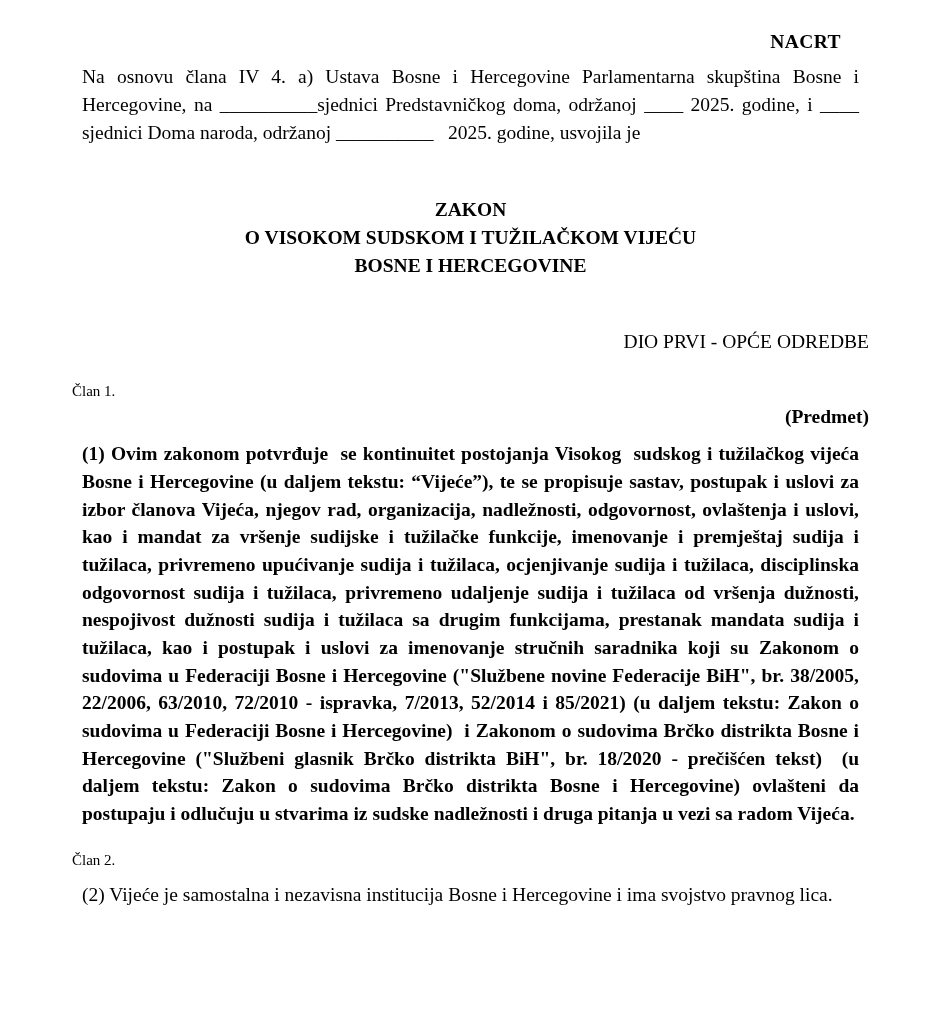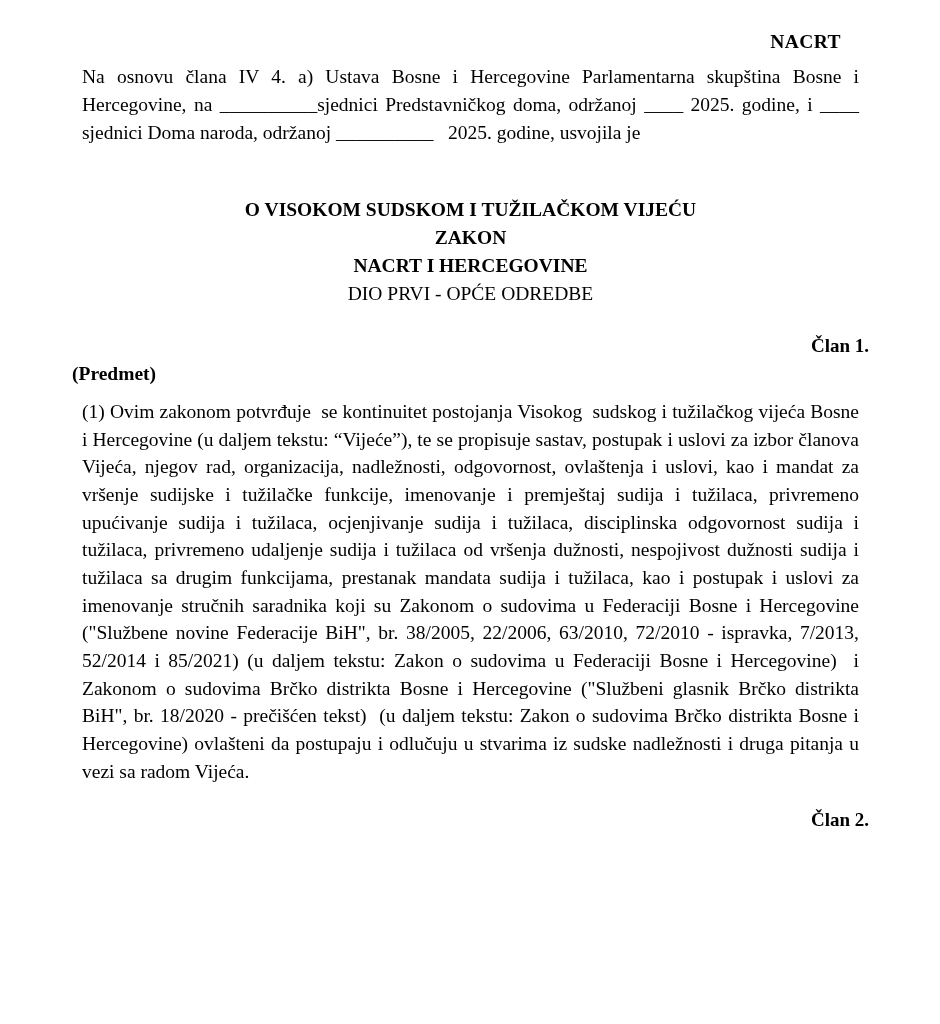--- a/index.html
+++ b/index.html
@@ -54,63 +54,66 @@
     font-size: 19.5px;
     line-height: 1.42;
     margin-top: 50px;
   }
   .title-line {
     display: block;
   }
   .part-heading {
     font-size: 19.5px;
     line-height: 1.42;
-    text-align: center;
+    margin-top: 48px;
+    text-align: right;
   }
   .article-head {
-    text-align: right;
-    font-weight: bold;
-    font-size: 19px;
+    text-align: left;
+    font-weight: normal;
+    font-size: 15px;
     line-height: 1.42;
     margin-top: 26px;
   }
   .article-sub {
-    text-align: left;
+    text-align: right;
     font-weight: bold;
     font-size: 19.5px;
     line-height: 1.42;
   }
   .para-gap {
     margin-top: 19px;
   }
   .article2-head {
     margin-top: 22px;
   }
   .tight {
     margin-top: 2px;
+    font-weight: bold;
   }
 </style>
 </head>
 <body>
 
 <div class="page">
   <div class="content">
 
     <div class="doc-label">NACRT</div>
 
     <p class="body-text preamble">Na osnovu člana IV 4. a) Ustava Bosne i Hercegovine Parlamentarna skupština Bosne i Hercegovine, na __________sjednici Predstavničkog doma, održanoj ____ 2025. godine, i ____ sjednici Doma naroda, održanoj __________   2025. godine, usvojila je</p>
 
     <div class="title-block">
+      <span class="title-line">ZAKON</span>
       <span class="title-line">O VISOKOM SUDSKOM I TUŽILAČKOM VIJEĆU</span>
-      <span class="title-line">ZAKON</span>
-      <span class="title-line">NACRT I HERCEGOVINE</span>
+      <span class="title-line">BOSNE I HERCEGOVINE</span>
     </div>
 
     <div class="part-heading">DIO PRVI - OPĆE ODREDBE</div>
 
     <div class="article-head">Član 1.</div>
     <div class="article-sub">(Predmet)</div>
     <p class="body-text tight">(1) Ovim zakonom potvrđuje  se kontinuitet postojanja Visokog  sudskog i tužilačkog vijeća Bosne i Hercegovine (u daljem tekstu: “Vijeće”), te se propisuje sastav, postupak i uslovi za izbor članova Vijeća, njegov rad, organizacija, nadležnosti, odgovornost, ovlaštenja i uslovi, kao i mandat za vršenje sudijske i tužilačke funkcije, imenovanje i premještaj sudija i tužilaca, privremeno upućivanje sudija i tužilaca, ocjenjivanje sudija i tužilaca, disciplinska odgovornost sudija i tužilaca, privremeno udaljenje sudija i tužilaca od vršenja dužnosti, nespojivost dužnosti sudija i tužilaca sa drugim funkcijama, prestanak mandata sudija i tužilaca, kao i postupak i uslovi za imenovanje stručnih saradnika koji su Zakonom o sudovima u Federaciji Bosne i Hercegovine ("Službene novine Federacije BiH", br. 38/2005, 22/2006, 63/2010, 72/2010 - ispravka, 7/2013, 52/2014 i 85/2021) (u daljem tekstu: Zakon o sudovima u Federaciji Bosne i Hercegovine)  i Zakonom o sudovima Brčko distrikta Bosne i Hercegovine ("Službeni glasnik Brčko distrikta BiH", br. 18/2020 - prečišćen tekst)  (u daljem tekstu: Zakon o sudovima Brčko distrikta Bosne i Hercegovine) ovlašteni da postupaju i odlučuju u stvarima iz sudske nadležnosti i druga pitanja u vezi sa radom Vijeća.</p>
 
     <div class="article-head article2-head">Član 2.</div>
+    <p class="body-text para-gap">(2) Vijeće je samostalna i nezavisna institucija Bosne i Hercegovine i ima svojstvo pravnog lica.</p>
 
   </div>
 </div>
 
 </body></html>

